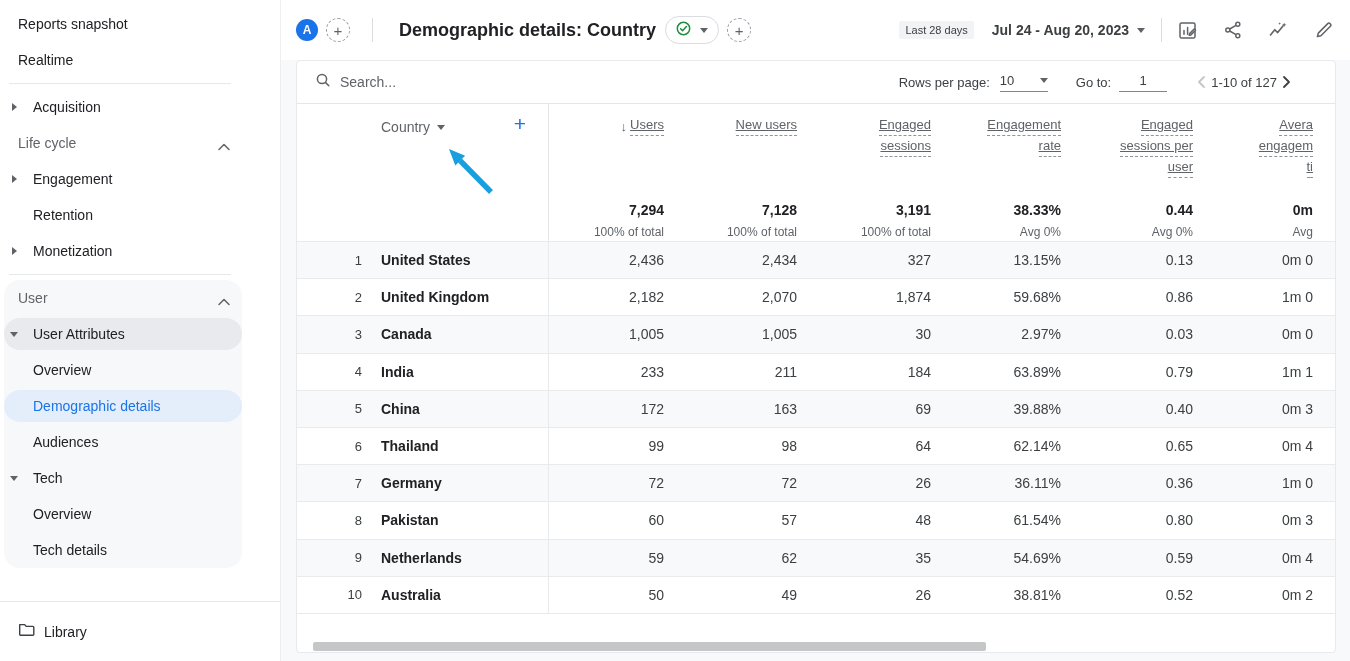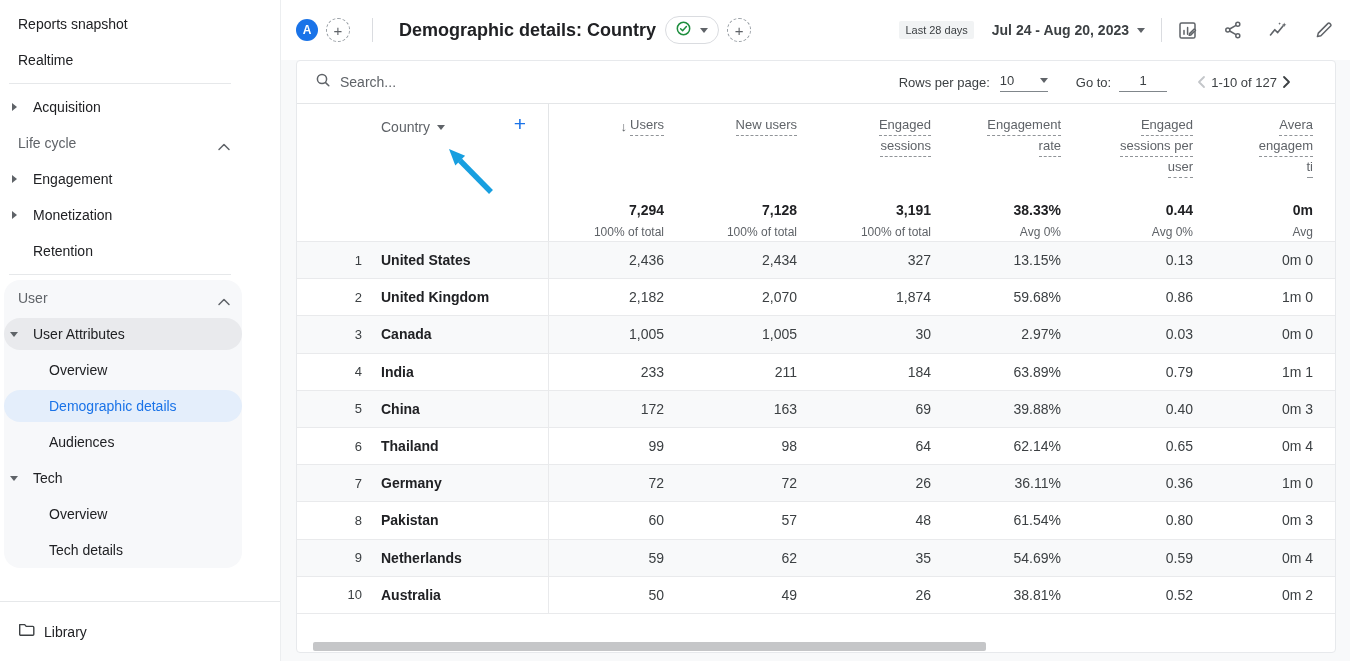--- a/index.html
+++ b/index.html
@@ -10,21 +10,21 @@
   .sidebar{position:absolute;left:0;top:0;width:281px;height:661px;background:#fff;border-right:1px solid #eceef0;box-sizing:border-box;padding-top:6px;z-index:3;}
   .si{height:36px;display:flex;align-items:center;font-size:14px;color:#202124;position:relative;cursor:pointer;}
   .si .lbl{position:relative;z-index:2;}
   .pl1{padding-left:18px;}
   .sec{color:#5f6368;}
   .chev-up{position:absolute;right:49px;top:14px;z-index:2;}
   .tri-r{position:absolute;left:12px;width:0;height:0;border-top:4px solid transparent;border-bottom:4px solid transparent;border-left:5px solid #5f6368;z-index:2;}
   .tri-d{width:0;height:0;border-left:4px solid transparent;border-right:4px solid transparent;border-top:5px solid #5f6368;}
   .si .tri-abs{position:absolute;left:10px;z-index:2;}
   .pl2{padding-left:33px;}
-  .pl3{padding-left:49px;}
+  .pl3{padding-left:33px;}
   .sdiv{height:1px;background:#e6e8ea;margin:5px 49px 5px 9px;}
   .usersec{position:relative;}
   .usersec::before{content:'';position:absolute;left:4px;right:38px;top:0;bottom:0;background:#f7f8fa;border-radius:16px;}
   .pill{position:absolute;left:4px;right:38px;top:2px;bottom:2px;border-radius:16px;z-index:1;}
   .pill-gray{background:#e9eaed;}
   .pill-blue{background:#e4eefb;}
   .sel{color:#1a73e8;}
   .sfoot{position:absolute;left:0;right:0;bottom:0;height:60px;border-top:1px solid #e6e8ea;display:flex;align-items:center;padding-left:18px;box-sizing:border-box;background:#fff;}
   .sfoot .lbl{margin-left:9px;font-size:14px;color:#202124;}
 
@@ -54,21 +54,21 @@
   .goto-input{width:44px;border:none;border-bottom:1px solid #80868b;outline:none;text-align:center;font-size:13px;color:#3c4043;font-family:inherit;margin-left:8px;padding-bottom:3px;background:transparent;}
   .pag{display:flex;align-items:center;margin-left:26px;}
   .pag-range{white-space:nowrap;}
 
   .grid{display:grid;grid-template-columns:74px 178px 115px 133px 134px 130px 132px 144px;}
   .hgrid{height:87px;}
   .dimcell{position:relative;border-right:1px solid #e3e5e7;}
   .dimlabel{position:absolute;left:10px;top:15px;display:flex;align-items:center;gap:7px;font-size:14px;color:#5f6368;cursor:pointer;}
   .adddim{position:absolute;right:22px;top:9px;font-size:21px;color:#1a73e8;cursor:pointer;line-height:1;}
   .ch{padding-top:13px;display:flex;flex-direction:column;align-items:flex-end;font-size:13px;color:#5f6368;line-height:15px;cursor:pointer;}
-  .u{border-bottom:1px dashed #909498;padding-bottom:3px;margin-bottom:2px;}
+  .u{border-bottom:1px dashed #909498;padding-bottom:3px;margin-bottom:2px;text-decoration:underline;}
   .chline{display:flex;align-items:center;gap:3px;}
   .sortarrow{font-size:13px;color:#5f6368;padding-bottom:3px;}
   .ch-pad{padding-right:24px;}
 
   .tgrid{height:50px;}
   .tc{text-align:right;padding-top:11px;}
   .tc .v{font-size:14px;font-weight:600;color:#202124;}
   .tc .s{font-size:12px;color:#5f6368;margin-top:7px;}
   .tdim{border-right:1px solid #e3e5e7;}
   .tc-pad{padding-right:24px;}
@@ -108,25 +108,25 @@
       <span class="lbl">Life cycle</span>
       <span class="chev-up"><svg width="14" height="10" viewBox="0 0 14 10">
             <path d="M2 7.5L7 2.5L12 7.5" stroke="#5f6368" stroke-width="1.5" fill="none" stroke-linecap="round" stroke-linejoin="round"></path>
           </svg></span>
     </div>
     <div class="si">
         <span class="tri-r"></span>
         <span class="lbl pl2">Engagement</span>
       </div>
     <div class="si">
+        <span class="lbl pl2">Retention</span>
+      </div>
+    <div class="si">
         <span class="tri-r"></span>
         <span class="lbl pl2">Monetization</span>
-      </div>
-    <div class="si">
-        <span class="lbl pl2">Retention</span>
       </div>
     <div class="sdiv"></div>
 
     <div class="usersec">
       <div class="si pl1 sec">
         <span class="lbl">User</span>
         <span class="chev-up"><svg width="14" height="10" viewBox="0 0 14 10">
               <path d="M2 7.5L7 2.5L12 7.5" stroke="#5f6368" stroke-width="1.5" fill="none" stroke-linecap="round" stroke-linejoin="round"></path>
             </svg></span>
       </div>

